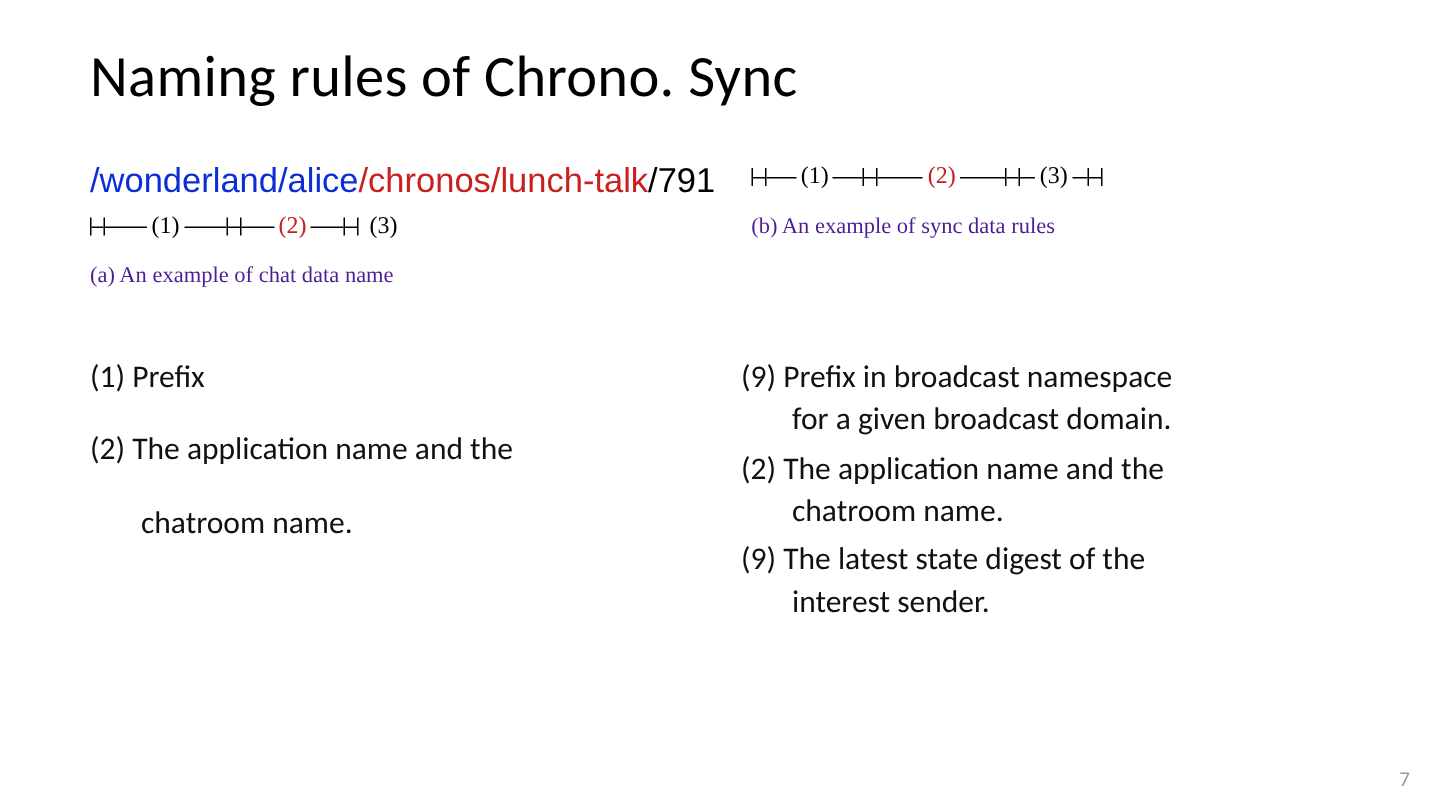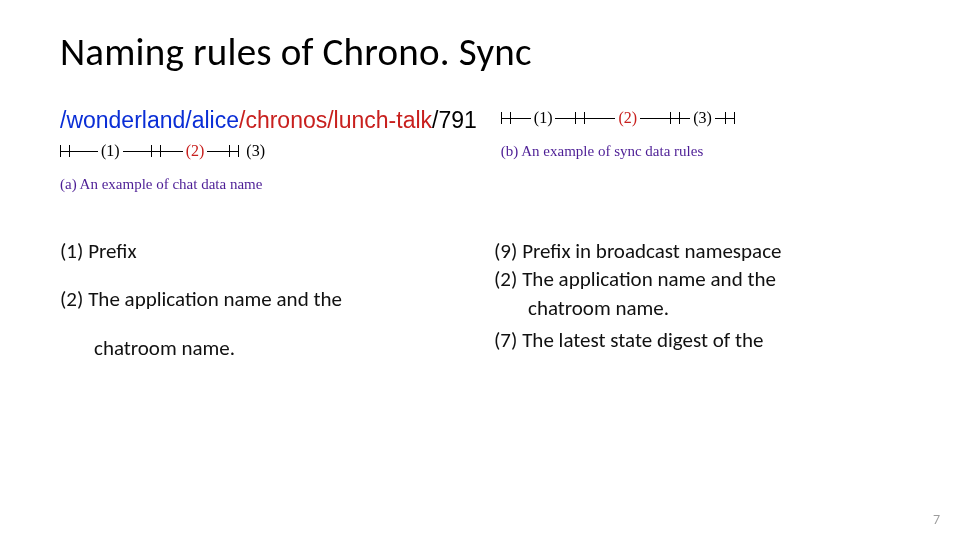--- a/index.html
+++ b/index.html
@@ -92,20 +92,22 @@
   </div>
 
   <div class="cols">
     <div class="col">
       <p>(1)  Prefix</p>
       <p>(2)  The application name and the</p>
       <p class="sub">chatroom name.</p>
     </div>
     <div class="col">
       <p style="margin-bottom:0">(9)  Prefix in broadcast namespace</p>
+      <p class="sub" style="margin-bottom:4px">for a given broadcast domain.</p>
       <p style="margin-bottom:0">(2)  The application name and the</p>
       <p class="sub" style="margin-bottom:4px">chatroom name.</p>
-      <p style="margin-bottom:0">(7)  The latest state digest of the</p>
+      <p style="margin-bottom:0">(9)  The latest state digest of the</p>
+      <p class="sub" style="margin-bottom:0">interest sender.</p>
     </div>
   </div>
 </div>
 
 <div class="pagenum">7</div>
 
 </body></html>

